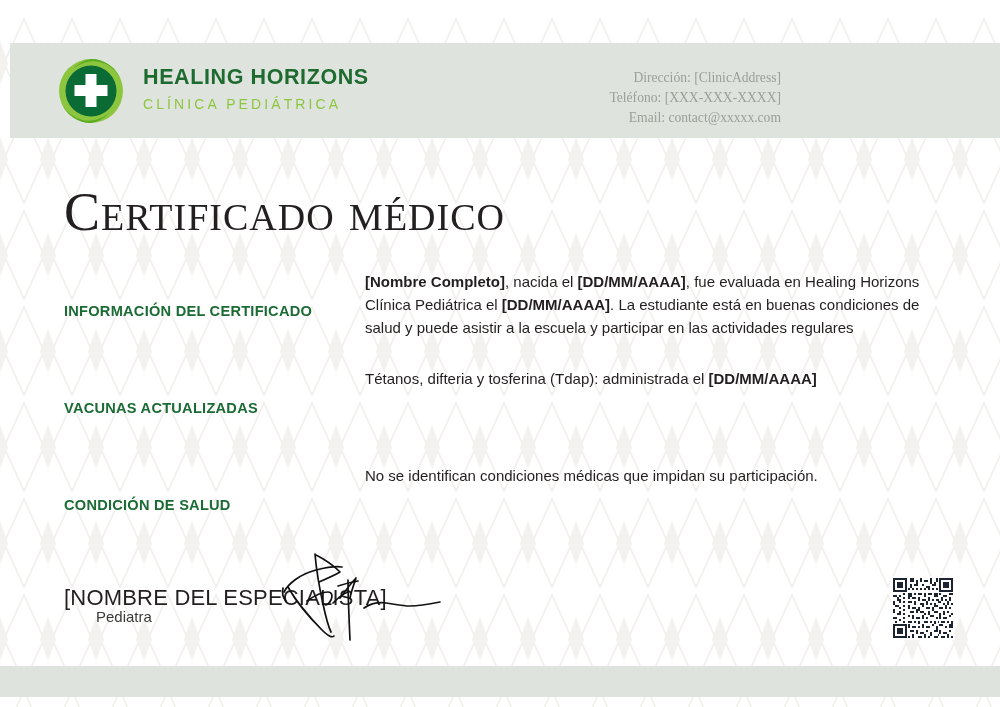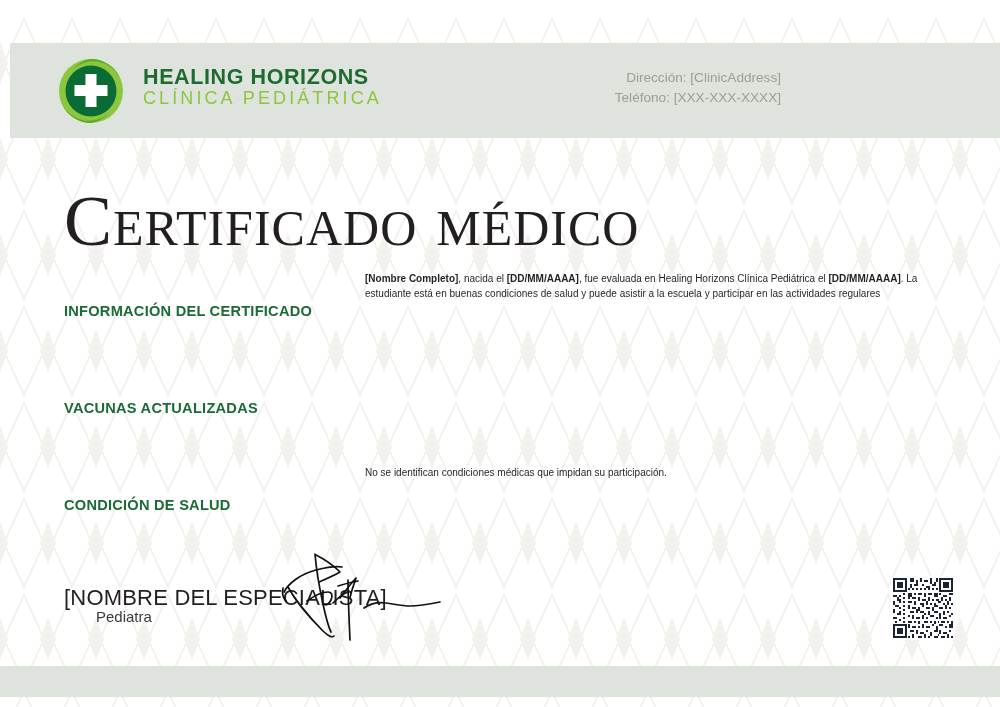--- a/index.html
+++ b/index.html
@@ -63,45 +63,45 @@
     line-height: 1;
   }
   #brand-main {
     font-size: 21.5px;
     font-weight: bold;
     letter-spacing: 0.6px;
     color: #1d6b2f;
     display: block;
   }
   #brand-sub {
-    font-size: 18px;
+    font-size: 14px;
     letter-spacing: 3.1px;
     color: #8cc63f;
     display: block;
-    margin-top: 0;
+    margin-top: 8px;
   }
 
   #contact {
     position: absolute;
     right: 30px;
     top: 53px;
     text-align: right;
     color: #9aa096;
     font-size: 13.6px;
     line-height: 1.46;
   }
-  #contact div { white-space: nowrap; }
+  #contact div { white-space: nowrap; font-family: Liberation Serif, serif; }
 
   
   #title {
     position: absolute;
     left: 64px;
     top: 170px;
     font-family: "Liberation Serif", "DejaVu Serif", serif;
-    font-size: 72px;
+    font-size: 54px;
     font-variant: small-caps;
     letter-spacing: 1px;
     color: #231f20;
     line-height: 1;
     white-space: nowrap;
   }
 
   
   .section { position: absolute; }
   .sec-label {
@@ -111,21 +111,21 @@
     font-size: 14.6px;
     font-weight: bold;
     letter-spacing: 0.25px;
     white-space: nowrap;
     margin-top: 32px;
   }
   .sec-body {
     position: absolute;
     left: 365px;
     color: #231f20;
-    font-size: 10px;
+    font-size: 15px;
     line-height: 1.52;
     width: 590px;
   }
   .sec-body b { font-weight: bold; }
 
   #sec1 { top: 256px; }
   #sec1 .sec-body { width: 590px; }
   #sec2 { top: 353px; }
   #sec3 { top: 450px; }
 
@@ -228,32 +228,34 @@
   </div>
 
   <div id="brand">
     <span id="brand-main">HEALING HORIZONS</span>
     <span id="brand-sub">CLÍNICA PEDIÁTRICA</span>
   </div>
 
   <div id="contact">
     <div>Dirección: [ClinicAddress]</div>
     <div>Teléfono: [XXX-XXX-XXXX]</div>
+    <div>Email: contact@xxxxx.com</div>
   </div>
 
   <div id="title">Certificado médico</div>
 
   <div class="section" id="sec1">
     <div class="sec-label">INFORMACIÓN DEL CERTIFICADO</div>
     <div class="sec-body"><b>[Nombre Completo]</b><span>, nacida el </span><b>[DD/MM/AAAA]</b><span>, fue evaluada en Healing Horizons Clínica Pediátrica el </span><b>[DD/MM/AAAA]</b><span>. La estudiante está en buenas condiciones de salud y puede asistir a la escuela y participar en las actividades regulares</span></div>
   </div>
 
   <div class="section" id="sec2">
     <div class="sec-label">VACUNAS ACTUALIZADAS</div>
     <div class="sec-body">
+      <div><span>Tétanos, difteria y tosferina (Tdap): administrada el </span><b>[DD/MM/AAAA]</b></div>
     </div>
   </div>
 
   <div class="section" id="sec3">
     <div class="sec-label">CONDICIÓN DE SALUD</div>
     <div class="sec-body"><span>No se identifican condiciones médicas que impidan su participación.</span></div>
   </div>
 
   <div id="sig-name">[NOMBRE DEL ESPECIALISTA]</div>
   <div id="sig-role">Pediatra</div>

